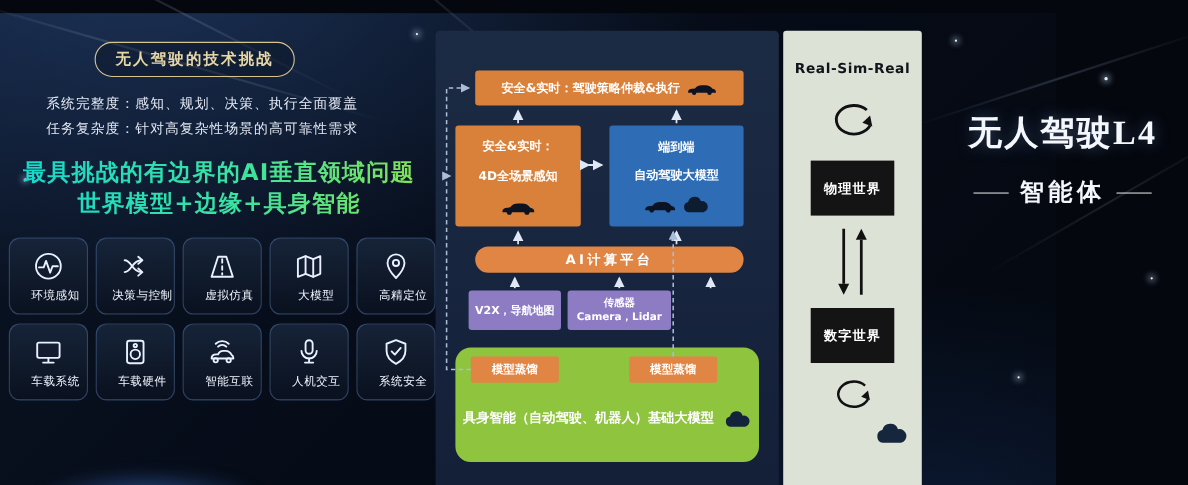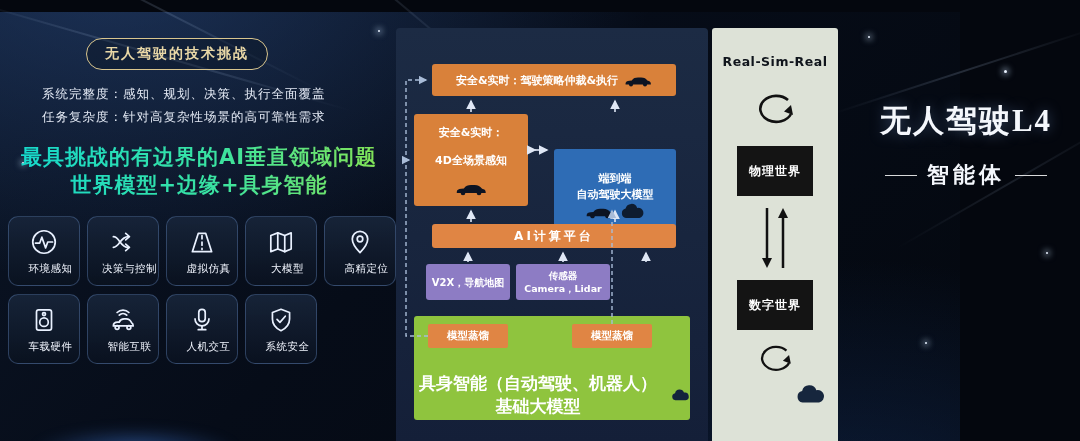--- a/index.html
+++ b/index.html
@@ -47,36 +47,36 @@
 
   
   .mpanel { position:absolute; left:396px; top:16px; width:312px; height:416px;
     background:linear-gradient(180deg,#1c2b44,#141f38); border-radius:4px; }
   .box { position:absolute; display:flex; align-items:center; justify-content:center;
     color:#fff; font-weight:bold; text-align:center; border-radius:3px; }
   .arb  { left:36px; top:36px; width:244px; height:32px; background:#d9813a; gap:6px; font-size:11px; }
   .perc { left:18px; top:86px; width:114px; height:92px; background:#d9813a;
           flex-direction:column; font-size:11px; line-height:16px; gap:12px; }
   .e2e  { left:158px; top:86px; width:122px; height:92px; background:#2e6cb5;
-          flex-direction:column; font-size:11px; line-height:16px; gap:0;margin-top:35px; }
+          flex-direction:column; font-size:11px; line-height:16px; gap:10px; }
   .iconrow { display:flex; align-items:flex-end; gap:4px; }
   .aibar { left:36px; top:196px; width:244px; height:24px; background:#e08544;
-           font-size:12px; letter-spacing:3px; }
+           font-size:12px; letter-spacing:3px;border-radius:12px; }
   .pbox { background:#8d7cc4; font-size:10px; line-height:13px; padding:2px; flex-direction:column; }
   .p1 { left:30px;  top:236px; width:84px; height:36px; }
   .p2 { left:120px; top:236px; width:94px; height:36px; font-size:9.5px; }
   .p3 { left:220px; top:236px; width:60px; height:36px; font-size:11px; }
   .gpanel { position:absolute; left:18px; top:288px; width:276px; height:104px;
-    background:#8fc43e; border-radius:3px; }
+    background:#8fc43e; border-radius:14px; }
   .distill { position:absolute; top:8px; width:80px; height:24px; background:#e08544;
     color:#fff; font-weight:bold; font-size:10.5px; display:flex; align-items:center;
     justify-content:center; border-radius:2px; }
   .dl { left:14px; } .dr { left:158px; }
   .foundation { position:absolute; left:0; top:56px; width:100%; display:flex;
-    align-items:center; justify-content:center; gap:8px; color:#fff; font-weight:bold; font-size:17px;text-align:center; }
+    align-items:center; justify-content:center; gap:8px; color:#fff; font-weight:bold; font-size:12px;text-align:center; }
   .marrows { position:absolute; left:0; top:0; pointer-events:none; }
 
   
   .rpanel { position:absolute; left:712px; top:16px; width:126px; height:416px;
     background:#dde2d7; border-radius:3px; }
   .rtitle { position:absolute; top:26px; width:100%; text-align:center; color:#10151c;
     font-weight:bold; font-size:12.5px; letter-spacing:.5px; }
   .loop { position:absolute; left:50%; transform:translateX(-50%); }
   .loop1 { top:60px; } .loop2 { top:312px; }
   .bbox { position:absolute; left:25px; width:76px; height:50px; background:#141414;
@@ -149,20 +149,27 @@
         <path d="M11 5.5 V20.5 M17.5 8 V23"></path>
       </svg>
       <span class="lbl">大模型</span>
     </div>
     <div class="tile">
       <svg viewBox="0 0 28 28">
         <path d="M14 24 C14 24 6.8 16.5 6.8 11.2 A7.2 7.2 0 0 1 21.2 11.2 C21.2 16.5 14 24 14 24 Z"></path>
         <circle cx="14" cy="11.2" r="2.6"></circle>
       </svg>
       <span class="lbl">高精定位</span>
+    </div>
+    <div class="tile">
+      <svg viewBox="0 0 28 28">
+        <rect x="4.5" y="6" width="19" height="13" rx="1.5"></rect>
+          <path d="M14 19 V23 M9.5 23 H18.5"></path>
+      </svg>
+      <span class="lbl">车载系统</span>
     </div>
     <div class="tile">
       <svg viewBox="0 0 28 28">
         <rect x="7" y="4.5" width="14" height="19" rx="2"></rect>
           <circle cx="14" cy="16" r="4"></circle>
           <circle cx="14" cy="8.5" r="1.4"></circle>
       </svg>
       <span class="lbl">车载硬件</span>
     </div>
     <div class="tile">

